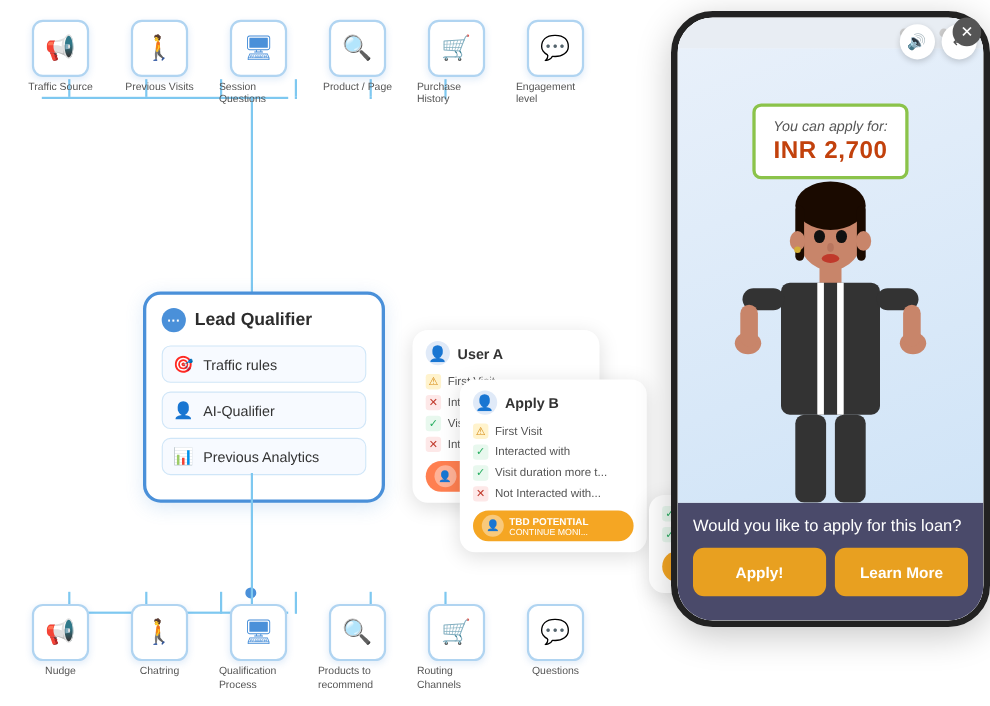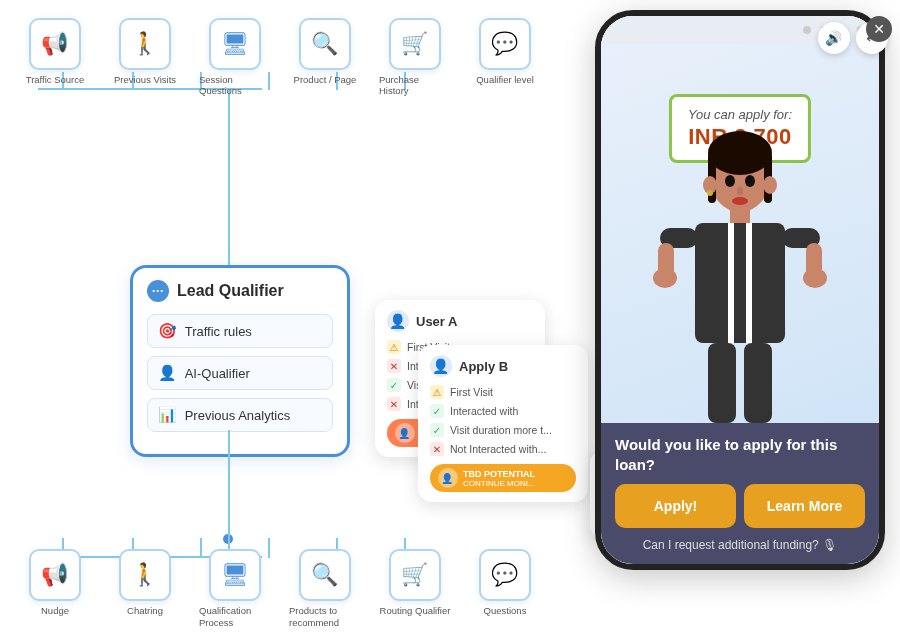--- a/index.html
+++ b/index.html
@@ -249,21 +249,21 @@
       align-items: center;
       justify-content: center;
       margin-right: 5px;
       font-size: 10px;
     }
 
     
     .phone-mockup {
       position: absolute;
       top: 10px;
-      right: 15px;
+      right: 0;
       width: 290px;
       height: 560px;
       background: #fff;
       border-radius: 38px;
       border: 6px solid #222;
       box-shadow: 0 8px 32px rgba(0,0,0,0.22);
       overflow: hidden;
       z-index: 10;
     }
 
@@ -337,21 +337,21 @@
     }
 
     
     .chat-area {
       background: #4a4a6a;
       padding: 12px 14px;
     }
 
     .chat-question {
       font-size: 15px;
-      font-weight: 700;
+      font-weight: 400;
       color: #fff;
       margin-bottom: 10px;
       line-height: 1.3;
     }
 
     .chat-buttons {
       display: flex;
       gap: 8px;
       margin-bottom: 10px;
     }
@@ -486,21 +486,21 @@
     <div class="icon-box">
       <div class="icon-square">🔍</div>
       <span class="icon-label">Product / Page</span>
     </div>
     <div class="icon-box">
       <div class="icon-square">🛒</div>
       <span class="icon-label">Purchase History</span>
     </div>
     <div class="icon-box">
       <div class="icon-square">💬</div>
-      <span class="icon-label">Qualifier level</span>
+      <span class="icon-label">Engagement level</span>
     </div>
   </div>
 
   <div class="lead-qualifier">
     <div class="lq-title">
       <div class="lq-title-icon">···</div>
       <span>Lead Qualifier</span>
     </div>
     <div class="lq-item">
       <span class="lq-item-icon">🎯</span>
@@ -541,21 +541,21 @@
     <div class="icon-box">
       <div class="icon-square">🖥</div>
       <span class="icon-label">Qualification Process</span>
     </div>
     <div class="icon-box">
       <div class="icon-square">🔍</div>
       <span class="icon-label">Products to recommend</span>
     </div>
     <div class="icon-box">
       <div class="icon-square">🛒</div>
-      <span class="icon-label">Routing Qualifier</span>
+      <span class="icon-label">Routing Channels</span>
     </div>
     <div class="icon-box">
       <div class="icon-square">💬</div>
       <span class="icon-label">Questions</span>
     </div>
   </div>
 
 </div>
 
 <div style="position:absolute; top:300px; left:375px; z-index:7;">
@@ -697,21 +697,20 @@
         <ellipse cx="100" cy="68" rx="3" ry="4" fill="#b8755e"></ellipse>
       </svg>
     </div>
 
     <div class="chat-area">
       <div class="chat-question">Would you like to apply for this loan?</div>
       <div class="chat-buttons">
         <button class="btn-apply">Apply!</button>
         <button class="btn-learn">Learn More</button>
       </div>
-      <div class="chat-follow-up">Can I request additional funding? 🎙</div>
     </div>
   </div>
 </div>
 
 <div class="phone-controls">
   <button class="phone-ctrl-btn">🔊</button>
   <button class="phone-ctrl-btn">↩</button>
 </div>
 
 <button class="phone-close-btn" style="top:16px;right:8px;">✕</button>

